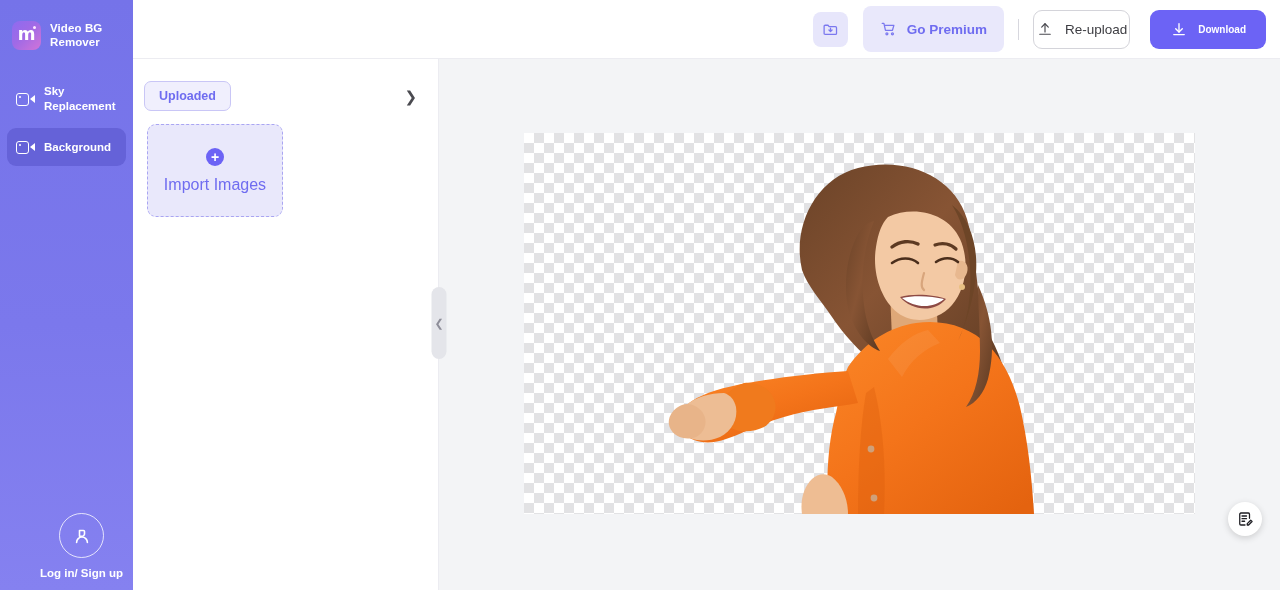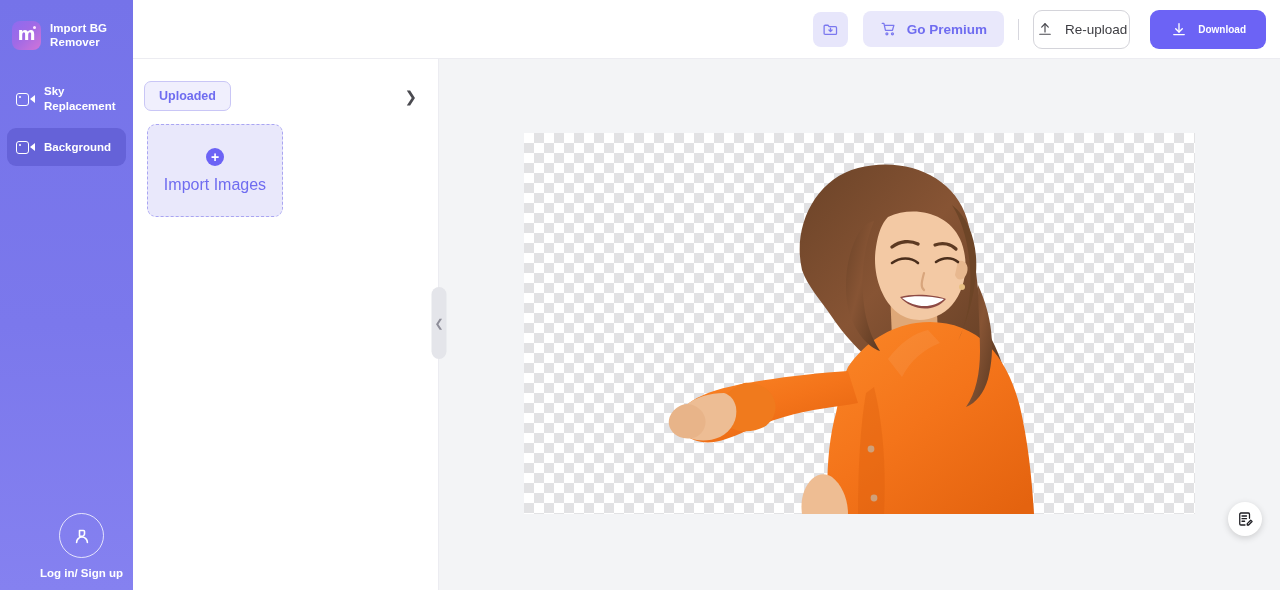--- a/index.html
+++ b/index.html
@@ -85,21 +85,21 @@
     border-bottom: 1px solid #ececf1;
     display: flex; align-items: center; justify-content: flex-end;
     padding-right: 14px; gap: 0;
   }
   .icon-btn {
     width: 35px; height: 35px; border-radius: 8px; background: #e7e6fb;
     display: flex; align-items: center; justify-content: center;
     cursor: pointer; margin-right: 15px;
   }
   .premium-btn {
-    height: 36px; border-radius: 8px; background: #e9e8fb;
+    height: 46px; border-radius: 8px; background: #e9e8fb;
     display: flex; align-items: center; gap: 9px;
     padding: 0 17px; cursor: pointer;
   }
   .premium-label { color: #6f6cf0; font-size: 13.5px; font-weight: 700; }
   .divider { width: 1px; height: 21px; background: #d7d7de; margin: 0 14px; }
   .reupload-btn {
     height: 39px; border: 1px solid #d4d4da; border-radius: 9px;
     background: #fff; display: flex; align-items: center; gap: 11px;
     padding: 0 2px; cursor: pointer; margin-right: 20px;
   }
@@ -177,21 +177,21 @@
 
 <div id="app">
 
   <div class="sidebar">
 
     <div class="brand">
       <div class="brand-logo">
         <span class="m">m</span>
         <span class="dot"></span>
       </div>
-      <div class="brand-text">Import BG Remover</div>
+      <div class="brand-text">Video BG Remover</div>
     </div>
 
     <div class="nav">
 
       <div class="nav-item tall">
         <span class="vid-icon">
           <span class="body"></span>
             <span class="lens"></span>
         </span>
         <span class="nav-label">Sky Replacement</span>

